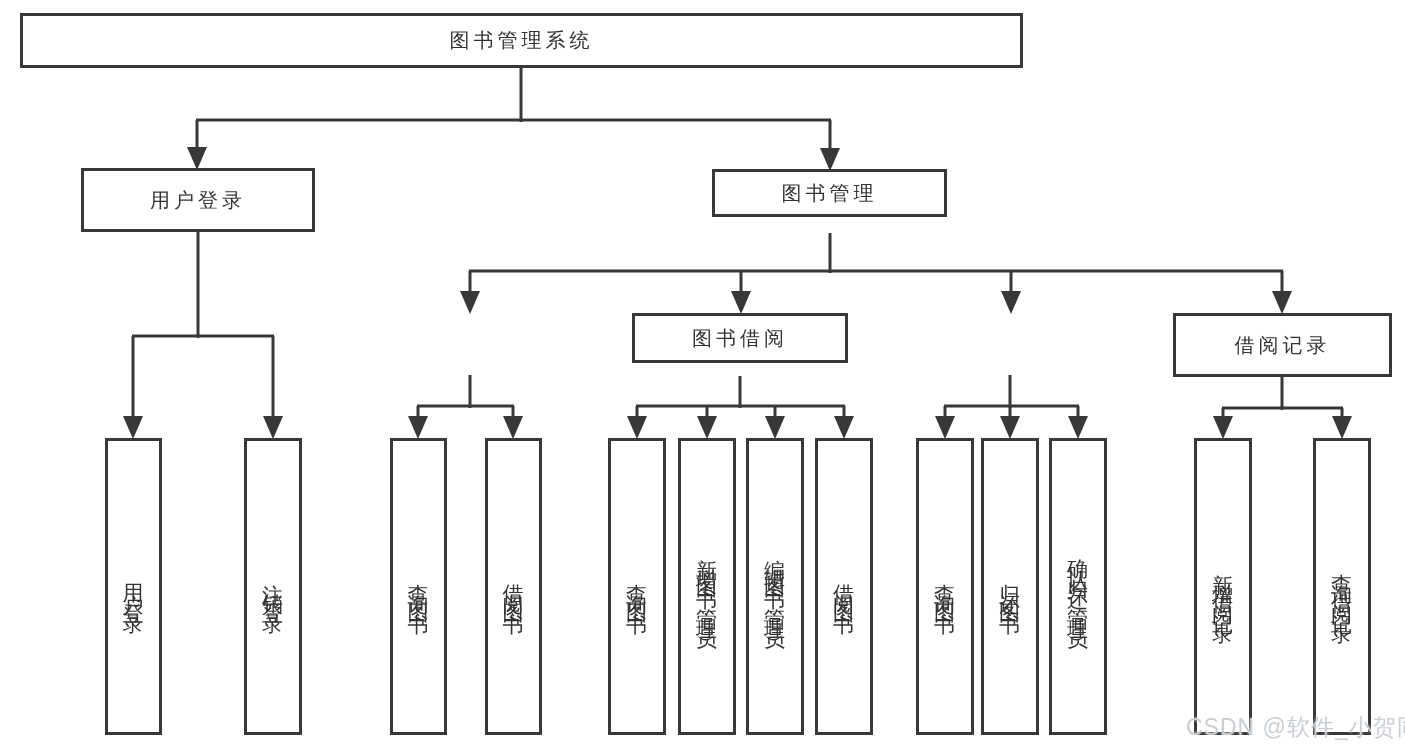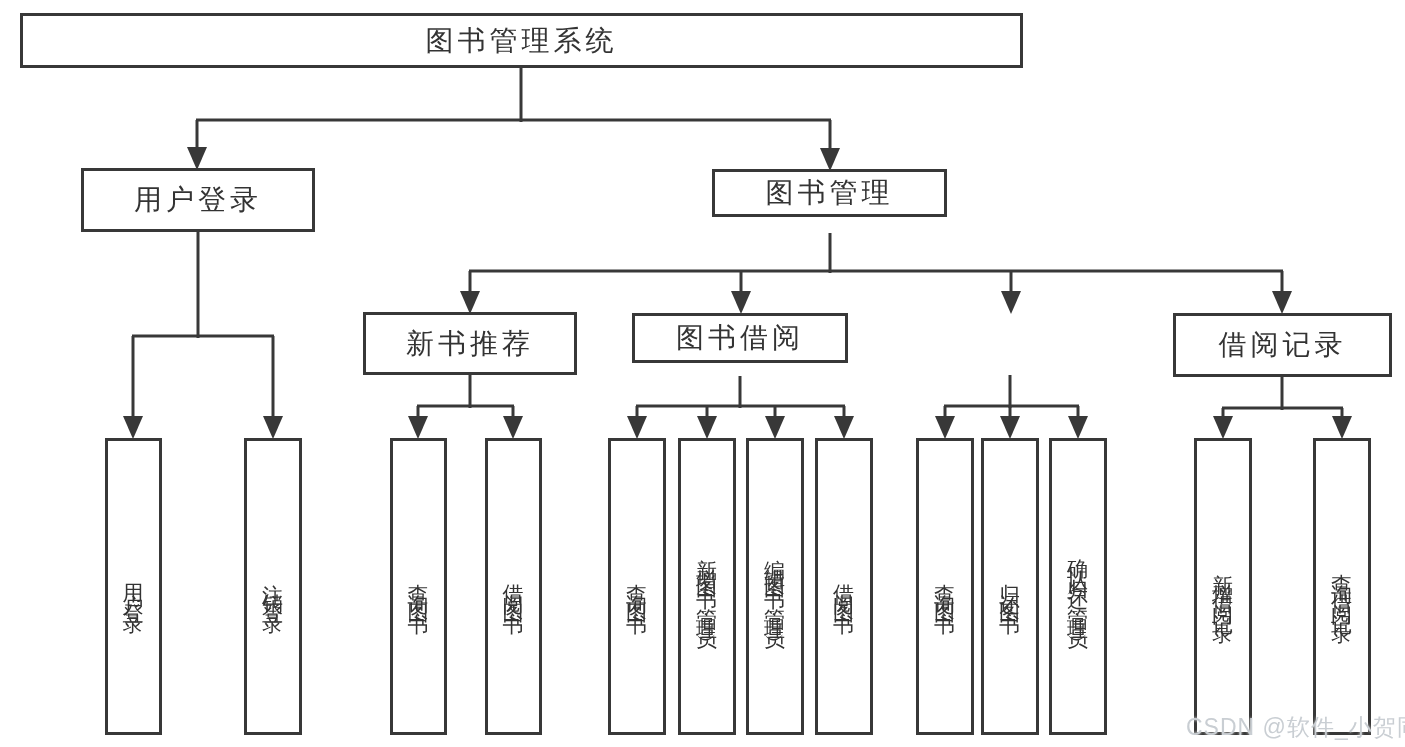--- a/index.html
+++ b/index.html
@@ -17,21 +17,21 @@
   .wires polygon { fill: #383838; }
   .node {
     position: absolute;
     box-sizing: border-box;
     border: 3px solid #383838;
     background: #ffffff;
     display: flex;
     align-items: center;
     justify-content: center;
   }
-  .hbox { font-size: 28px; letter-spacing: 4px; white-space: nowrap; }
+  .hbox { font-size: 20px; letter-spacing: 4px; white-space: nowrap; }
   .vbox { font-size: 21px; }
   .vbox .vtext {
     writing-mode: vertical-rl;
     text-orientation: mixed;
     letter-spacing: 10px;
     line-height: 1;
   }
   .watermark {
     position: absolute;
     left: 1186px;
@@ -115,23 +115,20 @@
     <span>图书管理系统</span>
   </div>
 
   <div class="node hbox" style="left:81px; top:168px; width:234px; height:64px;">
     <span>用户登录</span>
   </div>
   <div class="node hbox" style="left:712px; top:169px; width:235px; height:48px;">
     <span>图书管理</span>
   </div>
 
-  <div class="node hbox" style="left:363px; top:312px; width:214px; height:63px;">
-    <span>新书推荐</span>
-  </div>
   <div class="node hbox" style="left:632px; top:313px; width:216px; height:50px;">
     <span>图书借阅</span>
   </div>
   <div class="node hbox" style="left:1173px; top:313px; width:219px; height:64px;">
     <span>借阅记录</span>
   </div>
 
   <div class="node vbox" style="left:105px; top:438px; width:57px; height:297px;">
     <span class="vtext">用户登录</span>
   </div>

